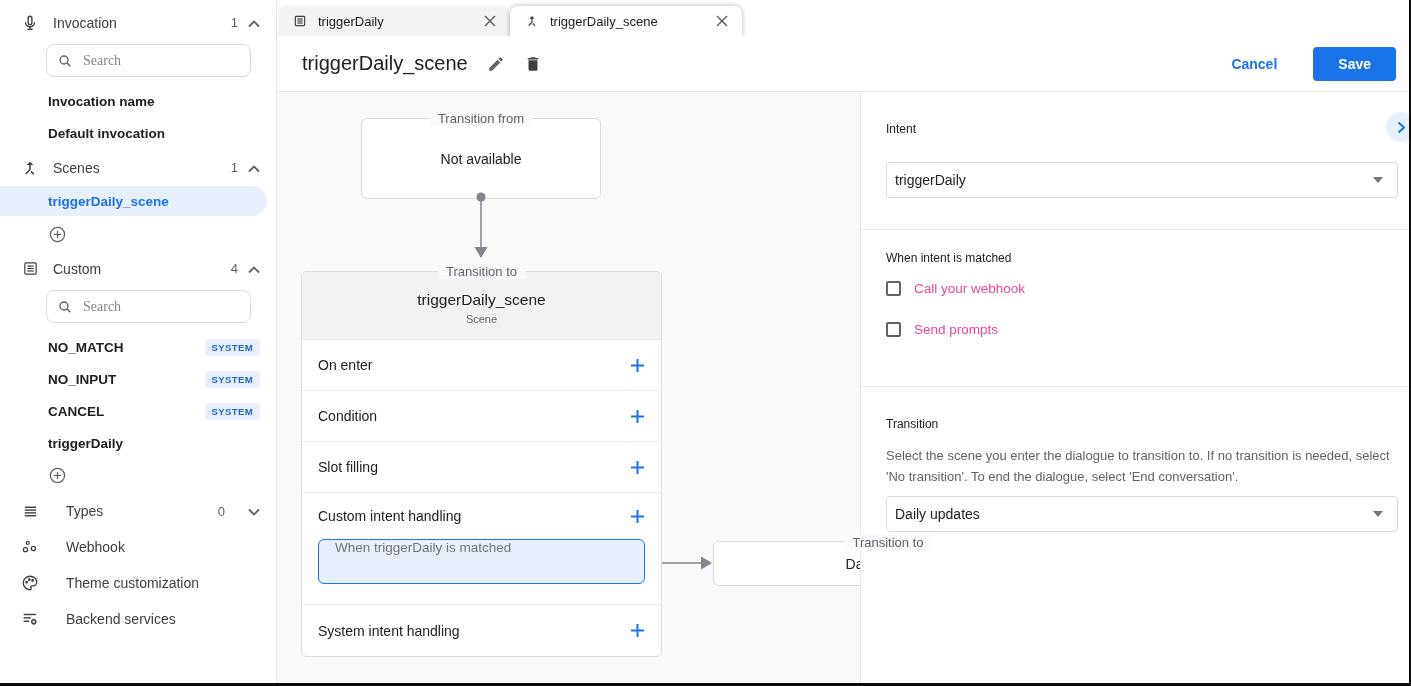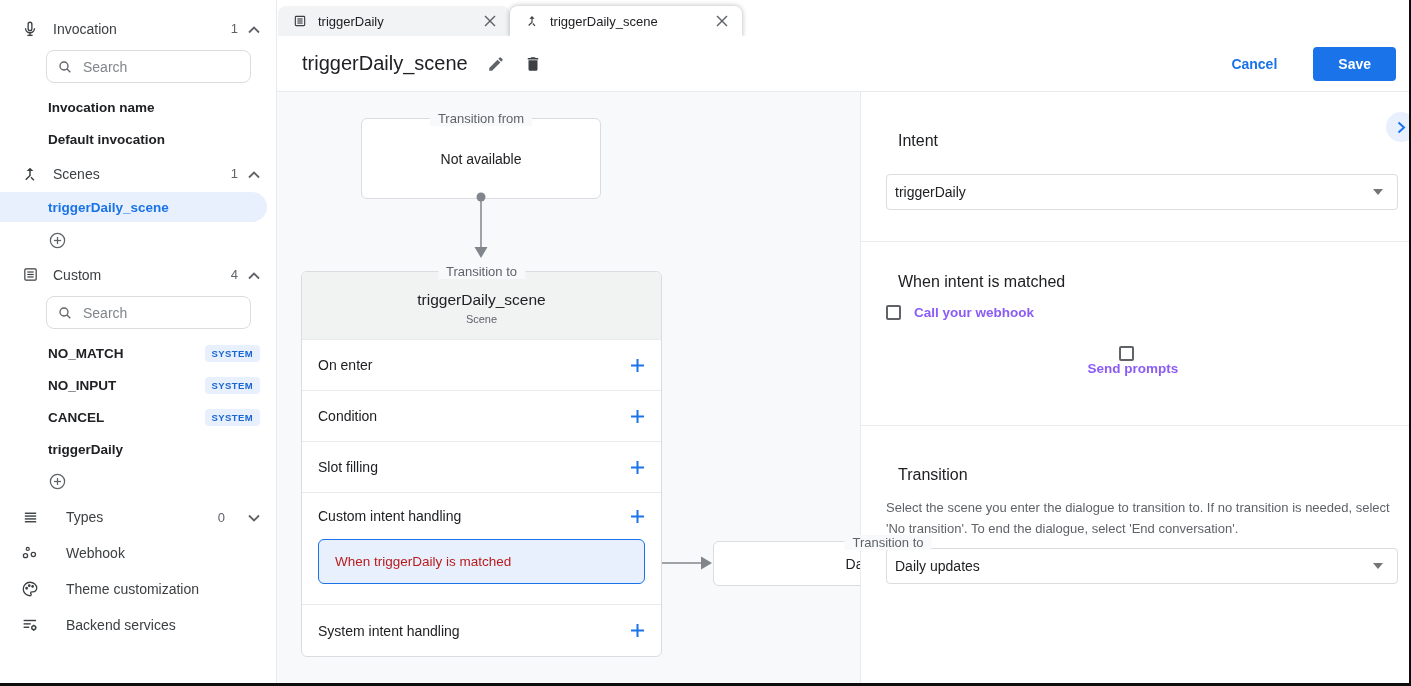--- a/index.html
+++ b/index.html
@@ -6,28 +6,28 @@
   html,body { margin:0; padding:0; }
   body {
     width:1411px; height:686px; overflow:hidden; background:#fff;
     font-family:"Liberation Sans", sans-serif; color:#202124; position:relative;
     -webkit-font-smoothing:antialiased;
   }
   .frame { position:absolute; inset:0; border-right:2px solid #0d0d0d; border-bottom:3px solid #0d0d0d; pointer-events:none; z-index:50; }
   .app { display:flex; width:1411px; height:686px; }
 
   
-  .sidebar { width:277px; flex-shrink:0; background:#fff; border-right:1px solid #e8eaed; padding-top:12px; overflow:hidden; }
+  .sidebar { width:277px; flex-shrink:0; background:#fff; border-right:1px solid #e8eaed; padding-top:6px; overflow:hidden; }
   .side-row { display:flex; align-items:center; height:33px; padding:0 16px 0 20px; font-size:14px; color:#3c4043; }
   .side-row .sicon { width:20px; height:20px; margin-right:13px; flex-shrink:0; display:flex; align-items:center; justify-content:center; }
   .side-row .slabel { flex:1; }
   .side-row .count { color:#5f6368; font-size:13px; margin-right:10px; }
   .side-search { margin:5px 25px 8px 46px; height:33px; border:1px solid #dadce0; border-radius:8px; display:flex; align-items:center; padding:0 10px; }
   .side-search svg { flex-shrink:0; margin-right:8px; }
-  .side-search input { border:none; outline:none; width:100%; font-size:14px; font-family:Liberation Sans, sans-serif; color:#0f766e; background:transparent; }
+  .side-search input { border:none; outline:none; width:100%; font-size:14px; font-family:Liberation Serif, serif; color:#0f766e; background:transparent; }
   .side-search input::placeholder { color:#80868b; }
   .side-item { height:32px; display:flex; align-items:center; padding:0 16px 0 48px; font-weight:bold; font-size:13.5px; color:#202124; }
   .side-item.selected { background:#e8f0fe; color:#1a73e8; border-radius:0 16px 16px 0; margin-right:9px; height:30px; margin-top:2px; margin-bottom:2px; }
   .badge { margin-left:auto; background:#e8f0fe; color:#1967d2; font-size:9.5px; font-weight:bold; letter-spacing:.4px; padding:3px 7px; border-radius:4px; }
   .side-add { height:32px; display:flex; align-items:center; padding-left:48px; }
   .side-link { height:36px;gap:13px; }
 
   
   .main { flex:1; display:flex; flex-direction:column; min-width:0; }
   .tabbar { height:36px; background:#fff; display:flex; align-items:flex-end; padding-left:1px; flex-shrink:0; }
@@ -53,39 +53,39 @@
 
   .scene-card { position:absolute; left:24px; top:179px; width:361px; background:#fff; border:1px solid #dadce0; border-radius:6px; }
   .scene-header { background:#f1f3f3; border-bottom:1px solid #e8eaed; border-radius:6px 6px 0 0; height:68px; text-align:center; padding-top:19px; }
   .scene-title { font-size:15.5px; color:#202124; }
   .scene-sub { font-size:11px; color:#5f6368; margin-top:4px; }
   .scene-row { height:51px; display:flex; align-items:center; padding:0 16px; border-bottom:1px solid #e8eaed; font-size:14px; color:#202124; }
   .scene-row:last-child { border-bottom:none; }
   .row-plus { margin-left:auto; display:flex; cursor:pointer; }
   .scene-sec { border-bottom:1px solid #e8eaed; padding:0 16px 20px; }
   .scene-sec .sec-label { height:46px; display:flex; align-items:center; font-size:14px; color:#202124; }
-  .child-box { height:45px; background:#e8f0fe; border:1px solid #1a73e8; border-radius:6px; display:flex; align-items:center; padding:0 16px; font-size:13.5px; color:#b91c1c; }
+  .child-box { height:45px; background:#e8f0fe; border:1px solid #1a73e8; border-radius:6px; display:flex; align-items:flex-start; padding:0 16px; font-size:13.5px; color:#737373; }
 
   .node-daily { position:absolute; left:436px; top:449px; width:350px; height:45px; background:#fff; border:1px solid #dadce0; border-radius:6px; }
   .node-daily .node-legend { top:-7px; }
 
   
   .panel { position:absolute; left:583px; top:0; right:0; bottom:0; background:#fff; border-left:1px solid #e8eaed; }
   .collapse-btn { position:absolute; left:525px; top:20px; width:30px; height:30px; border-radius:50%; background:#e8f0fe; display:flex; align-items:center; justify-content:center; cursor:pointer; }
-  .p-h { font-size:16px; font-weight:normal; color:#202124; margin:12px; line-height:20px; }
+  .p-h { font-size:12px; font-weight:normal; color:#202124; margin:0; line-height:20px; }
   .p-sec1 { padding:27px 13px 31px 25px; }
   .p-sec2 { padding:18px 31px 49px 25px; border-top:1px solid #e8eaed; }
   .p-sec3 { padding:27px 13px 0 25px; border-top:1px solid #e8eaed; }
   .dropdown { margin-top:23px; height:36px; border:1px solid #dadce0; border-radius:4px; display:flex; align-items:center; padding:0 14px 0 8px; font-size:14px; color:#202124; cursor:pointer; }
   .caret { margin-left:auto; width:0; height:0; border-left:5px solid transparent; border-right:5px solid transparent; border-top:6px solid #757575; }
   .check-row { display:flex; align-items:center; }
   .check-row.first { margin-top:13px; }
-  .check-row.second { margin-top:26px;flex-direction:column; }
+  .check-row.second { margin-top:26px; }
   .checkbox { width:15px; height:15px; border:2px solid #5f6368; border-radius:2px; margin-right:13px; flex-shrink:0; cursor:pointer; }
-  .check-label { font-size:13.5px; font-weight:bold; color:#8b5cf6; }
+  .check-label { font-size:13.5px; font-weight:normal; color:#ec4899; }
   .p-desc { margin-top:11px; font-size:13px; line-height:1.62; color:#5f6368; max-width:522px; }
   .p-sec3 .dropdown { margin-top:9px; }
 </style>
 </head>
 <body>
 
 <div class="app">
 
   <div class="sidebar">
 

